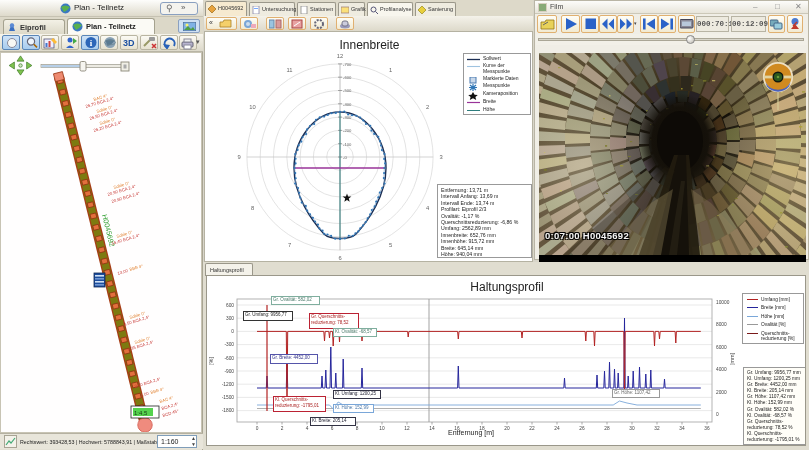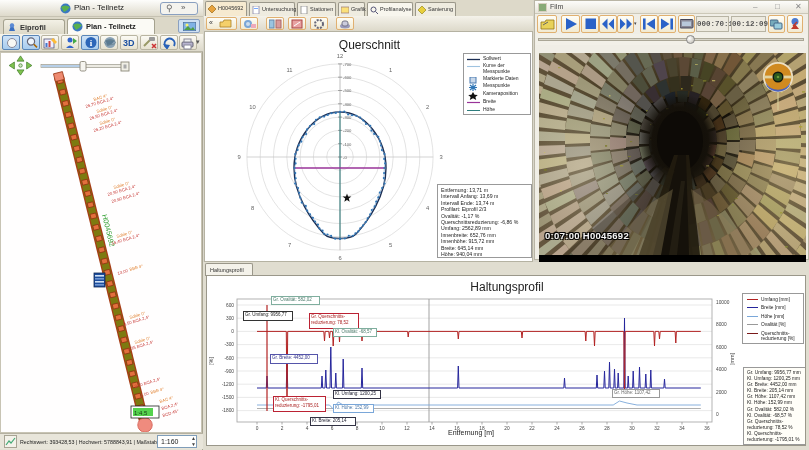--- a/index.html
+++ b/index.html
@@ -358,21 +358,21 @@
         </svg>
       </div>
       <div class="obtn" style="left:132px;top:1px;width:18px;height:13px">
         <svg class="abs" style="left:2px;top:1px" width="13" height="10">
           <ellipse cx="6" cy="7" rx="5" ry="2.5" fill="#99b"></ellipse>
           <rect x="3" y="2" width="6" height="5" rx="2" fill="#ccd" stroke="#778"></rect>
         </svg>
       </div>
     </div>
     <div class="abs" style="left:0;top:31px;width:329px;height:231px;background:#fff;border:1px solid #b5b2a2;overflow:hidden">
-      <div class="abs" style="left:0;top:6px;width:329px;text-align:center;font-size:12px;color:#222">Querschnitt</div>
+      <div class="abs" style="left:0;top:6px;width:329px;text-align:center;font-size:12px;color:#222">Innenbreite</div>
       <svg width="328" height="229" viewBox="0 0 328 229" style="position:absolute;left:0;top:0" font-family="Liberation Sans, sans-serif">
         <circle cx="135" cy="125" r="13.3" fill="none" stroke="#dcdcdc" stroke-width="0.8"></circle>
         <circle cx="135" cy="125" r="26.6" fill="none" stroke="#dcdcdc" stroke-width="0.8"></circle>
         <circle cx="135" cy="125" r="39.9" fill="none" stroke="#dcdcdc" stroke-width="0.8"></circle>
         <circle cx="135" cy="125" r="53.2" fill="none" stroke="#dcdcdc" stroke-width="0.8"></circle>
         <circle cx="135" cy="125" r="66.5" fill="none" stroke="#dcdcdc" stroke-width="0.8"></circle>
         <circle cx="135" cy="125" r="79.8" fill="none" stroke="#dcdcdc" stroke-width="0.8"></circle>
         <circle cx="135" cy="125" r="93.1" fill="none" stroke="#dcdcdc" stroke-width="0.8"></circle>
         <line x1="41.9" y1="125" x2="228.1" y2="125" stroke="#c8c8c8" stroke-width="0.8"></line>
         <line x1="135" y1="31.9" x2="135" y2="218.1" stroke="#b0b0b0" stroke-width="0.8"></line>

